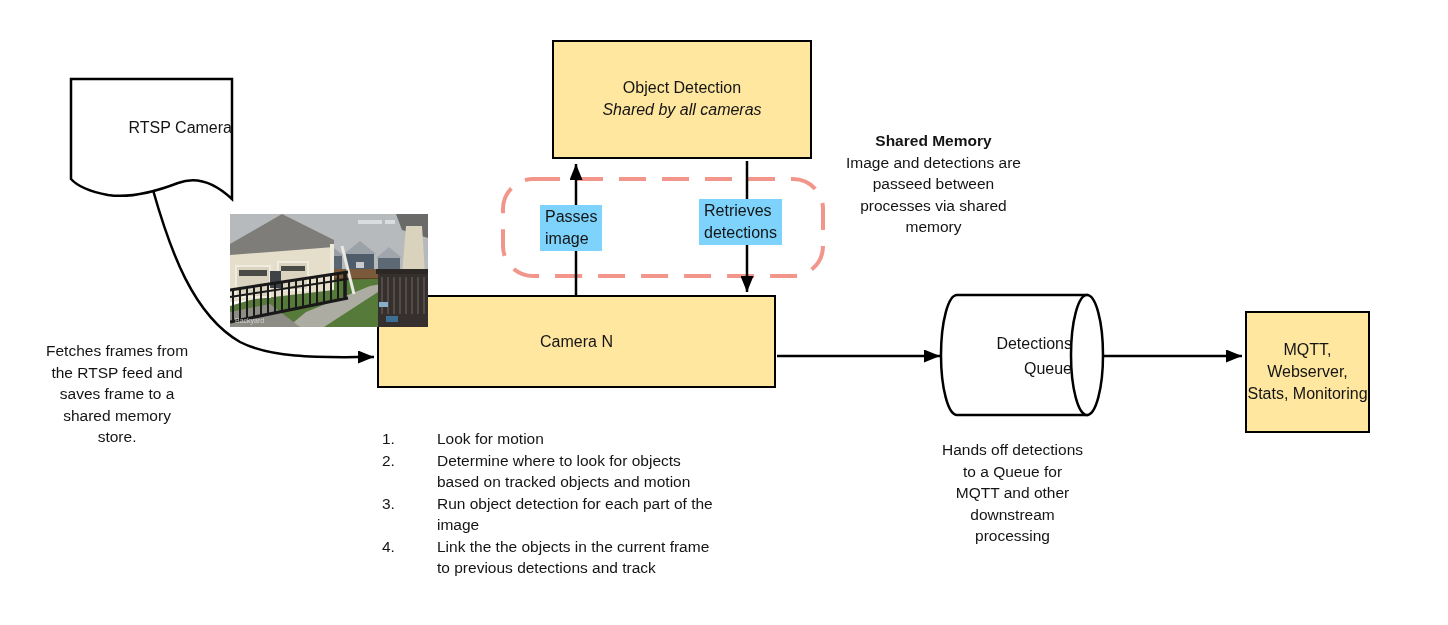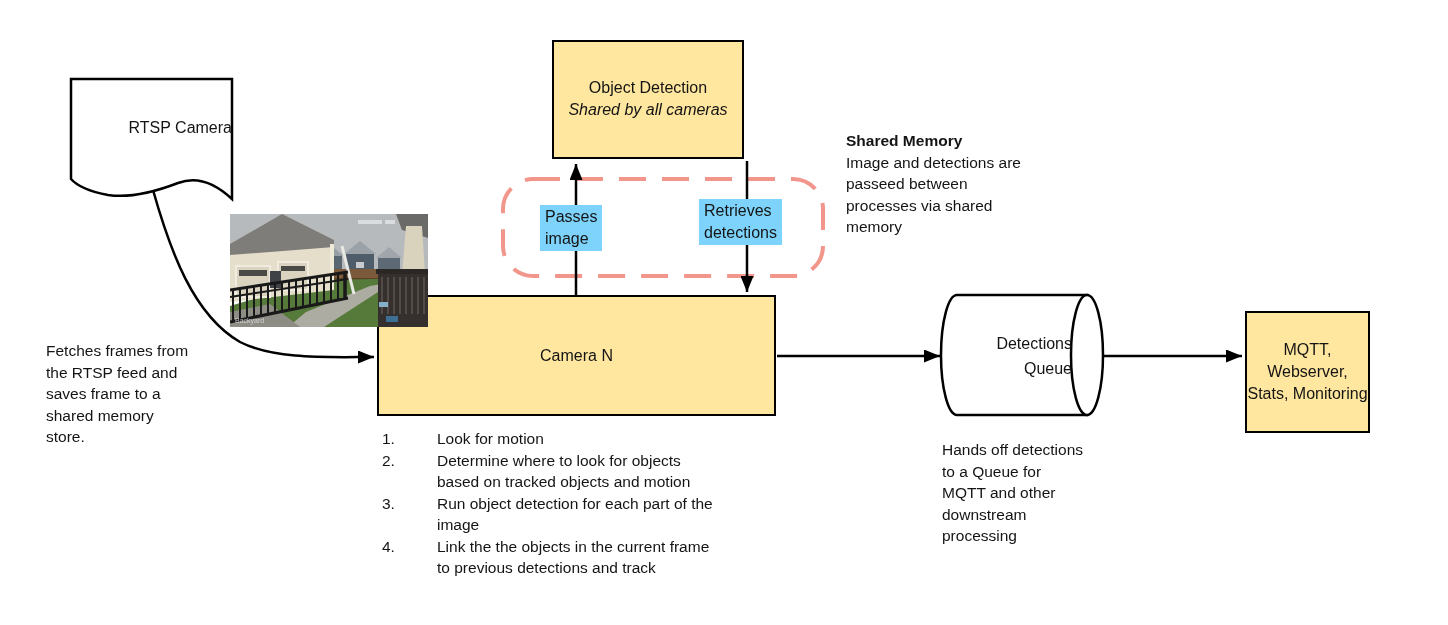--- a/index.html
+++ b/index.html
@@ -10,21 +10,21 @@
   #stage *{box-sizing:border-box;}
   .layer{position:absolute;left:0;top:0;}
   svg.base{z-index:1;}
   .node{
     position:absolute;z-index:2;background:var(--node_fill,#ffe79f);
     border:2px solid var(--node_border,#000);
     display:flex;flex-direction:column;align-items:center;justify-content:center;
     text-align:center;font-size:16px;line-height:22px;
   }
   .node .subtitle{font-style:italic;}
-  .txt{position:absolute;z-index:4;font-size:15.5px;line-height:21.5px;}
+  .txt{position:absolute;z-index:4;font-size:15.5px;line-height:21.5px;text-align:center;}
   .txt.center{text-align:right;}
   .bold{font-weight:bold;}
   .arrow-label{
     position:absolute;z-index:4;background:#7dd3fc;padding:1px 5px;
     font-size:16px;line-height:22px;
   }
   .steps{position:absolute;left:382px;top:428px;z-index:4;width:380px;
     font-size:15.5px;line-height:21.5px;}
   .step{display:flex;}
   .step-num{width:55px;flex:0 0 55px;}
@@ -65,26 +65,26 @@
   <div class="txt center" style="left:71px;top:117px;width:161px;font-size:16px;">RTSP Camera</div>
 
   <div class="txt" style="left:46px;top:340px;">
     <div>Fetches frames from</div>
     <div>the RTSP feed and</div>
     <div>saves frame to a</div>
     <div>shared memory</div>
     <div>store.</div>
   </div>
 
-  <div class="node" style="left:552px;top:40px;width:192px;height:119px;padding-bottom:2px;">
+  <div class="node" style="left:552px;top:40px;width:260px;height:119px;padding-bottom:2px;">
     <div>Object Detection</div>
     <div class="subtitle">Shared by all cameras</div>
   </div>
 
-  <div class="node" style="left:377px;top:295px;width:399px;height:121px;">
+  <div class="node" style="left:377px;top:295px;width:399px;height:93px;">
     <div>Camera N</div>
   </div>
 
   <div class="arrow-label" style="left:540px;top:205px;">
     <div>Passes</div>
     <div>image</div>
   </div>
   <div class="arrow-label" style="left:699px;top:199px;">
     <div>Retrieves</div>
     <div>detections</div>

